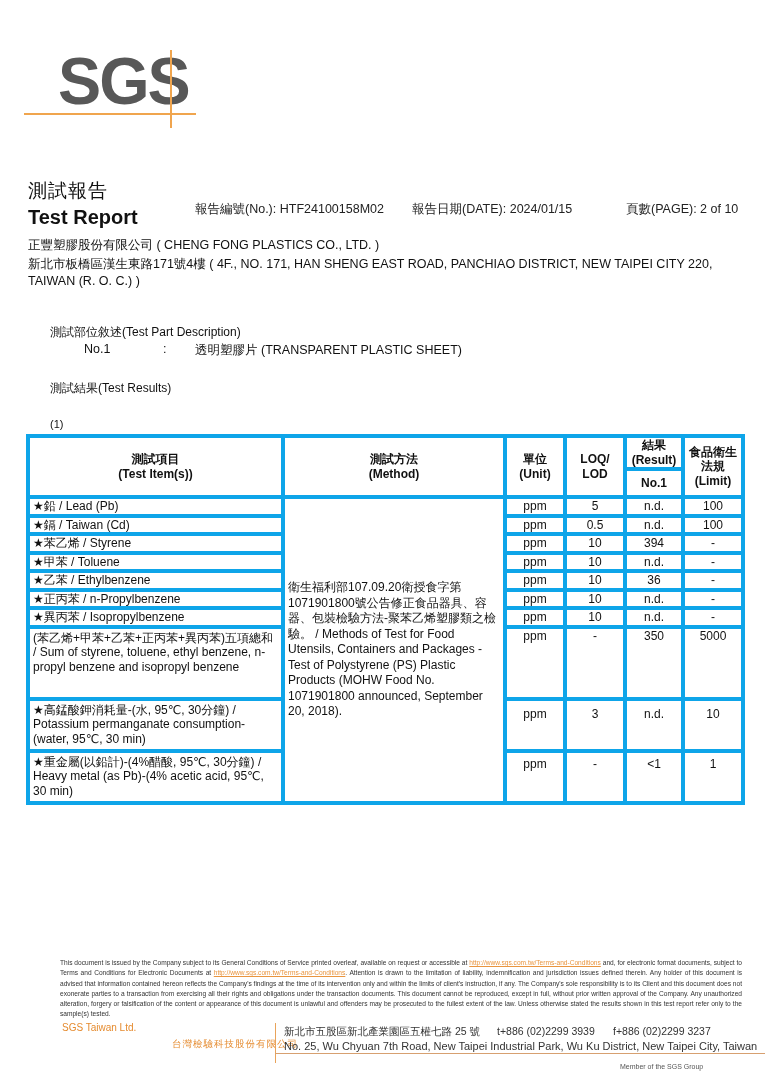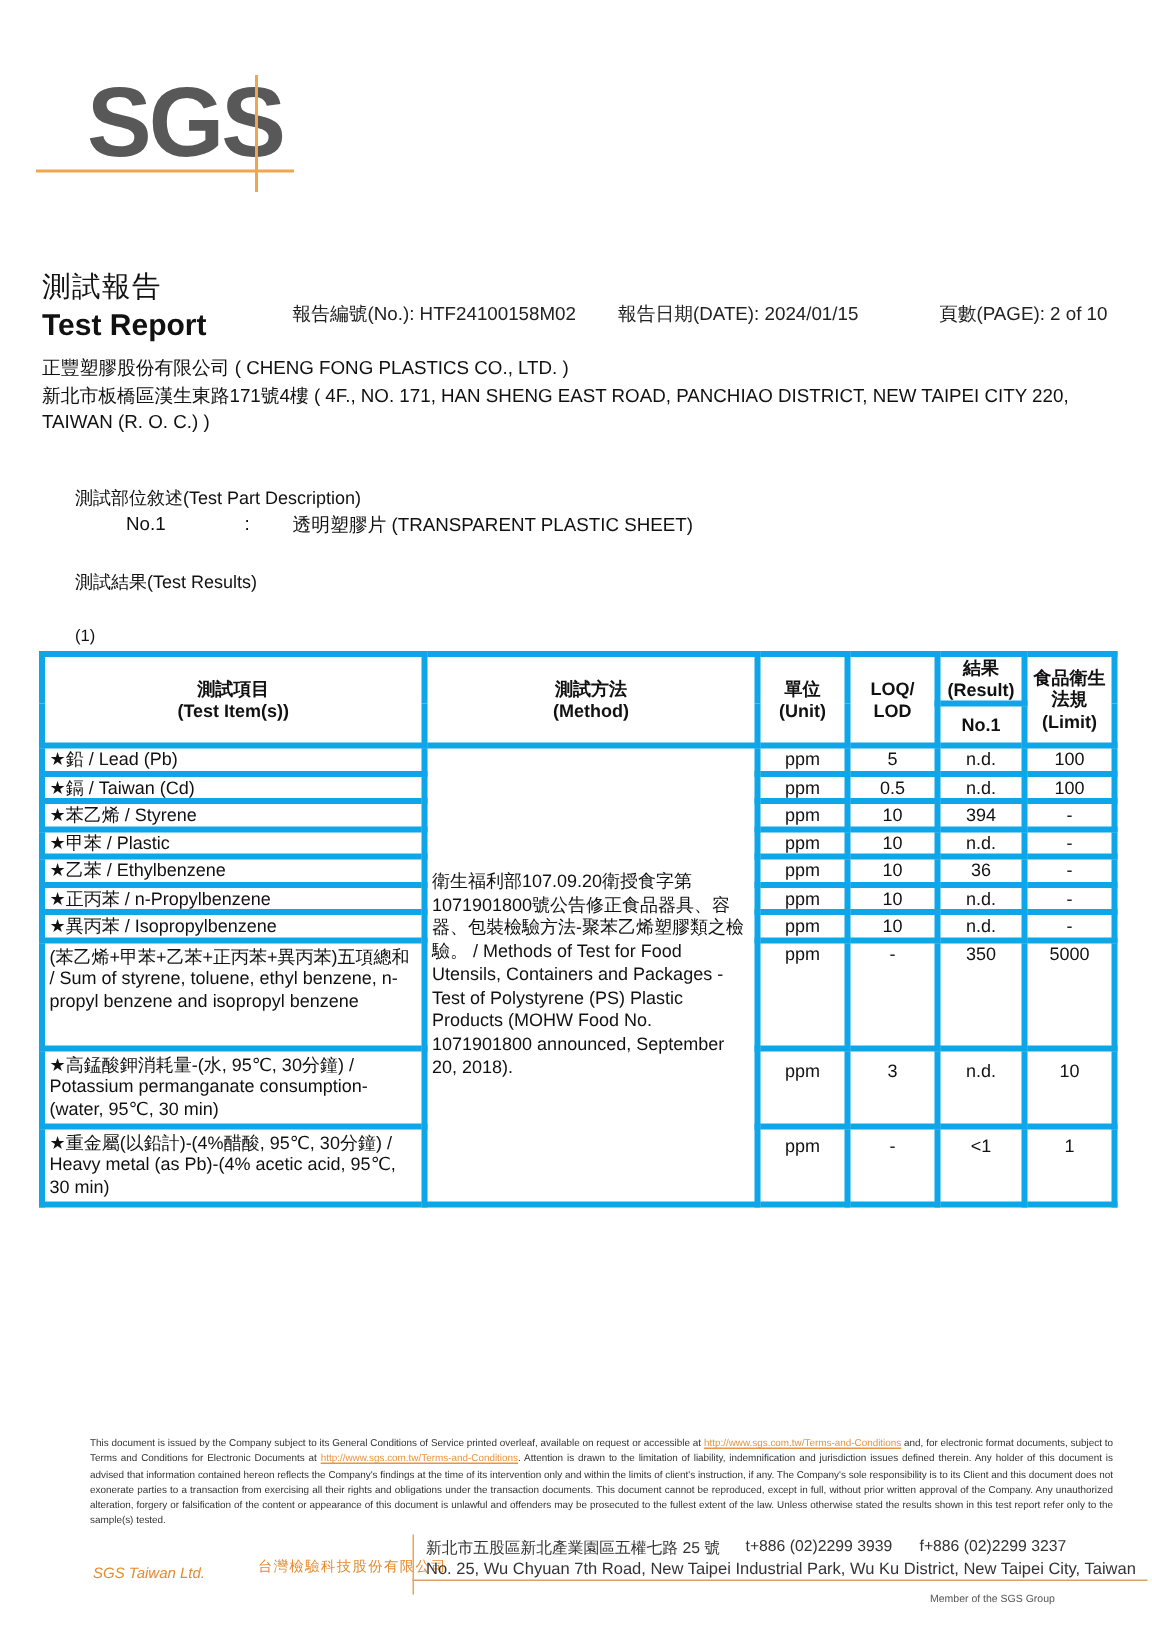--- a/index.html
+++ b/index.html
@@ -24,21 +24,21 @@
               font-size:12px; table-layout:fixed; }
   table.res td, table.res th { border:4px solid #0ea5e9; padding:0 3px; line-height:14.5px; vertical-align:top; }
   table.res th { font-weight:bold; text-align:center; vertical-align:middle; }
   .c { text-align:center; }
   .b { font-weight:normal; }
   .meth { vertical-align:middle !important; line-height:15.5px !important; padding-top:0 !important; }
   
   .foot-txt { left:60px; top:958px; width:682px; font-size:6.6px; line-height:10.3px; color:#333;
               text-align:justify; }
   .foot-txt a { color:#e9953f; text-decoration:underline; }
-  .sgs-tw { left:62px; top:1044px; font-size:10px; color:#e58b2f;font-style:italic; }
+  .sgs-tw { left:62px; top:1022px; font-size:10px; color:#e58b2f; }
   .sgs-tw-zh { left:172px; top:1038px; font-size:9.5px; color:#e58b2f; letter-spacing:1px; }
   .foot-vline { left:275px; top:1023px; width:1px; height:40px; background:#e9a35a; }
   .foot-hline { left:275px; top:1053px; width:490px; height:1px; background:#d7a070; }
   .foot-zh { left:284px; top:1025px; font-size:10.5px; color:#333; }
   .foot-en { left:284px; top:1040px; font-size:11px; color:#333; }
   .foot-tel { top:1025px; font-size:10.5px; color:#333; }
   .member { left:620px; top:1063px; font-size:7px; color:#555; }
 </style>
 </head>
 <body>
@@ -122,21 +122,21 @@
     <td class="c">100</td>
   </tr>
   <tr style="height:18px">
     <td>★苯乙烯 / Styrene</td>
     <td class="c">ppm</td>
     <td class="c">10</td>
     <td class="c">394</td>
     <td class="c">-</td>
   </tr>
   <tr style="height:18px">
-    <td>★甲苯 / Plastic</td>
+    <td>★甲苯 / Toluene</td>
     <td class="c">ppm</td>
     <td class="c">10</td>
     <td class="c">n.d.</td>
     <td class="c">-</td>
   </tr>
   <tr style="height:18px">
     <td>★乙苯 / Ethylbenzene</td>
     <td class="c">ppm</td>
     <td class="c">10</td>
     <td class="c">36</td>

